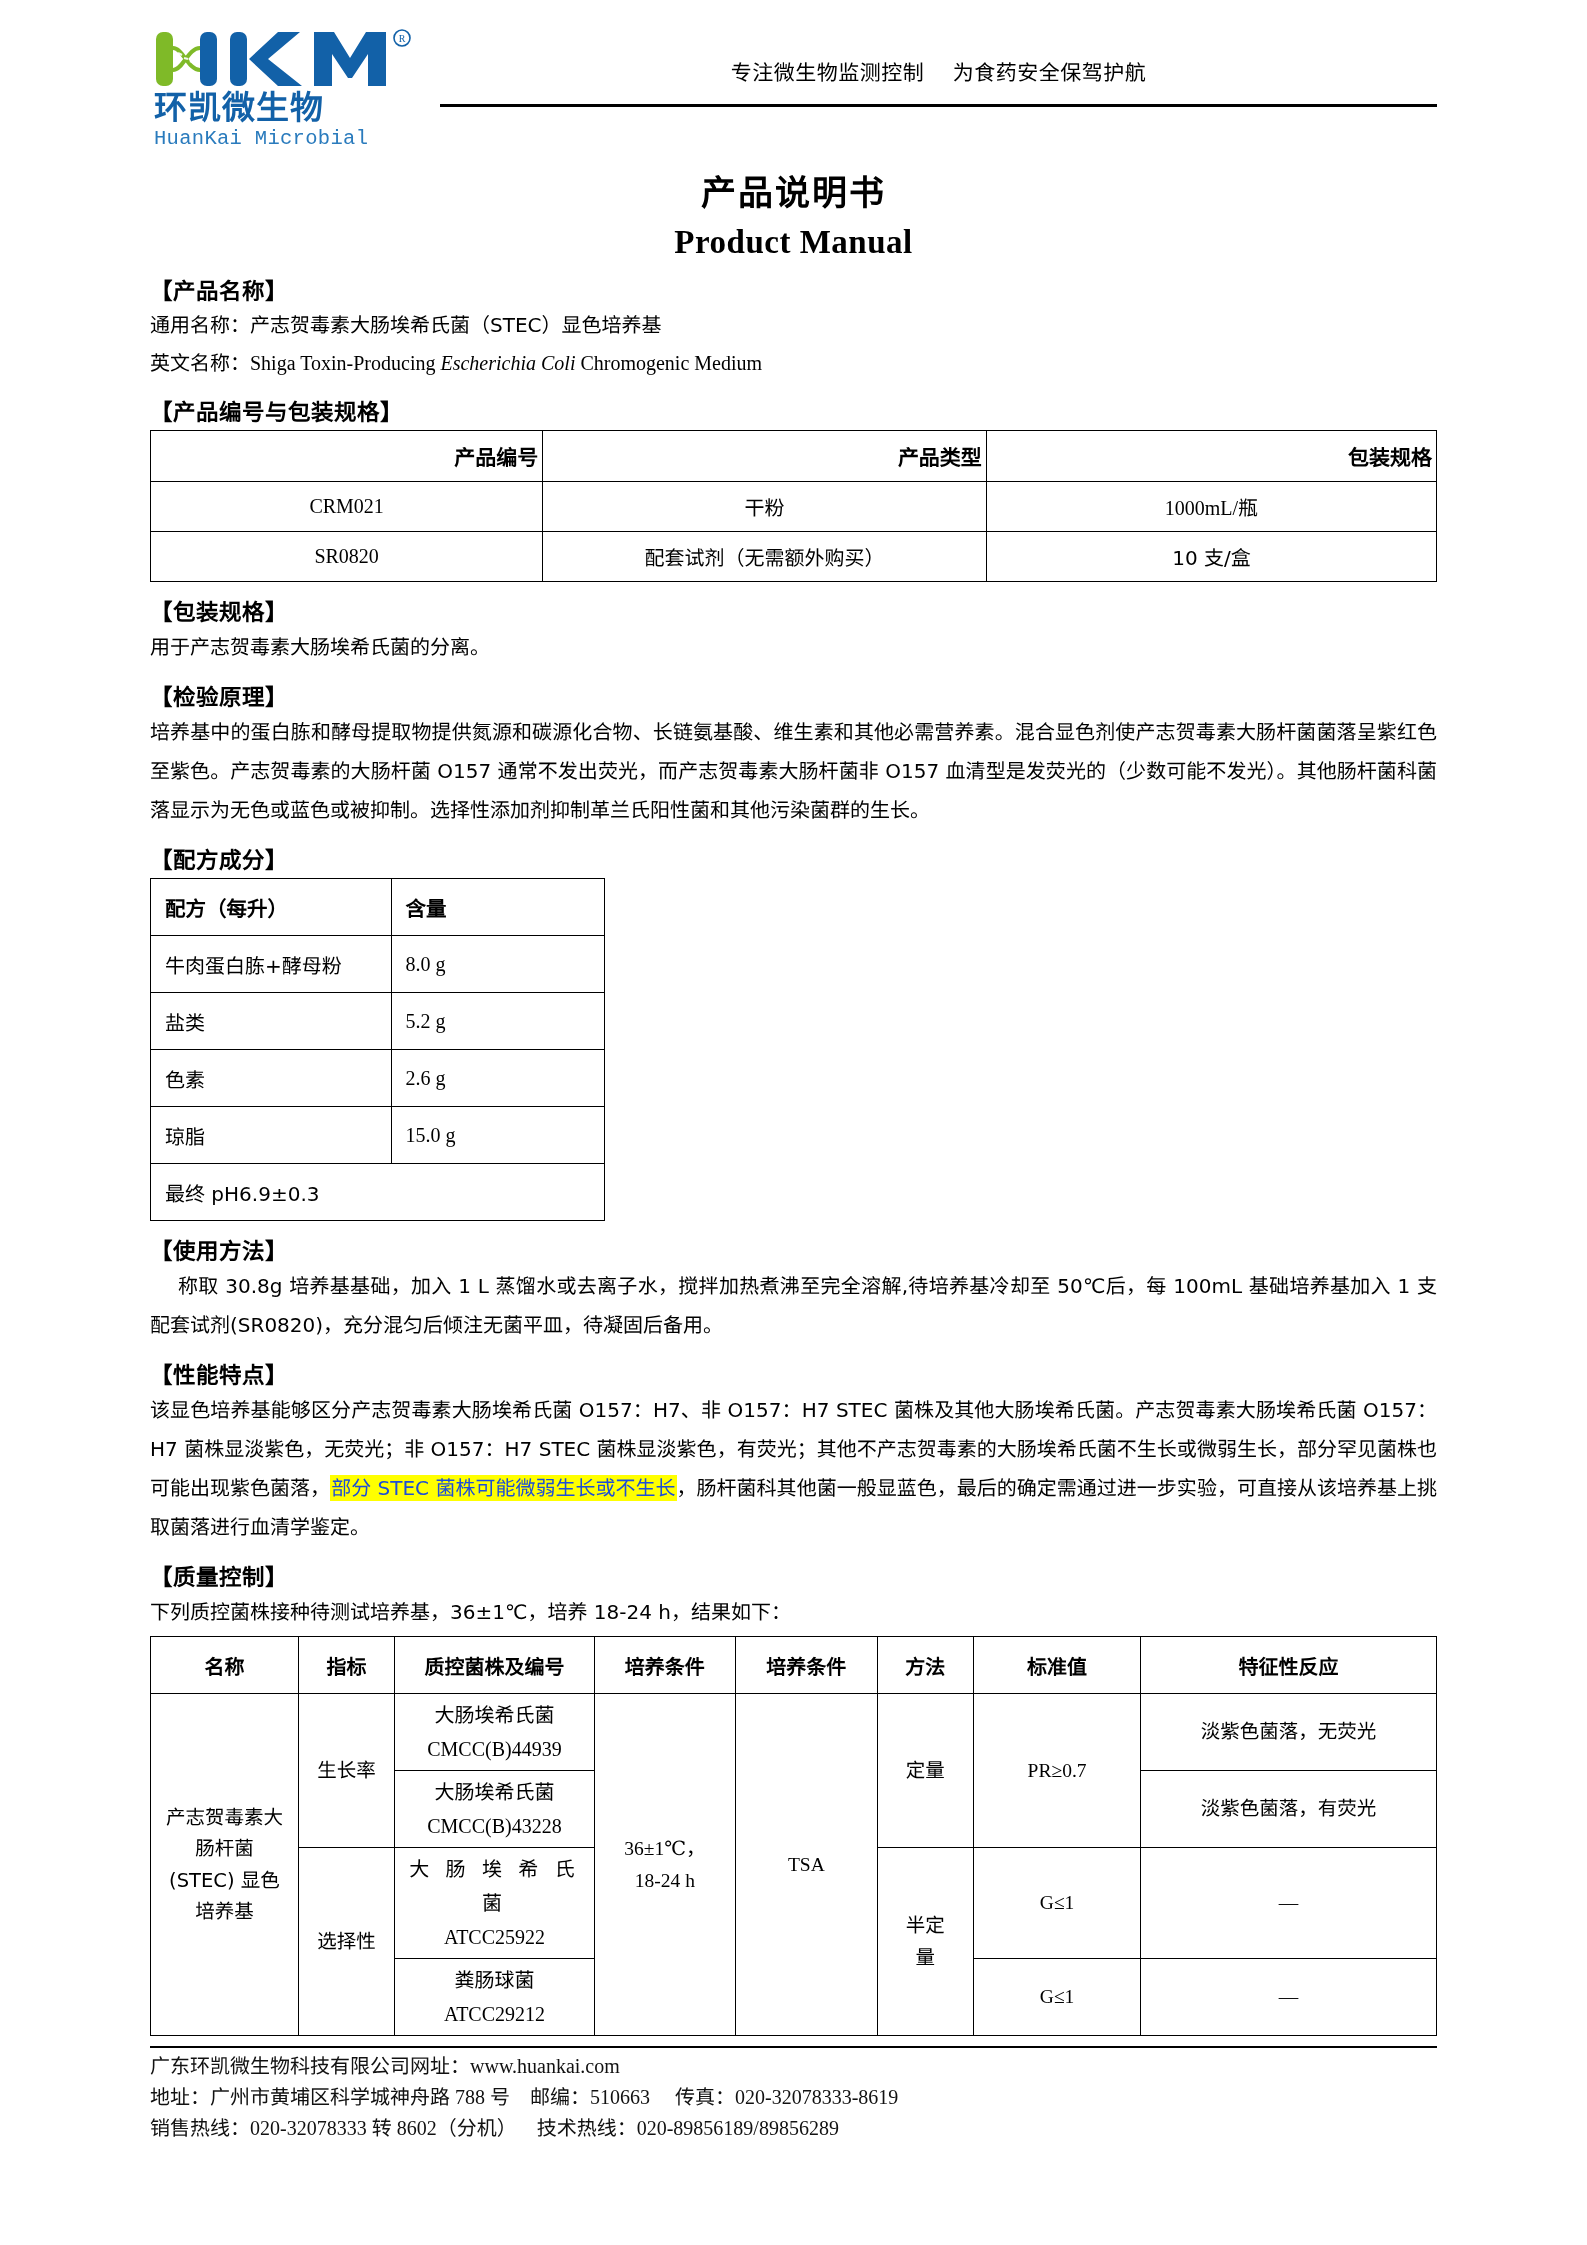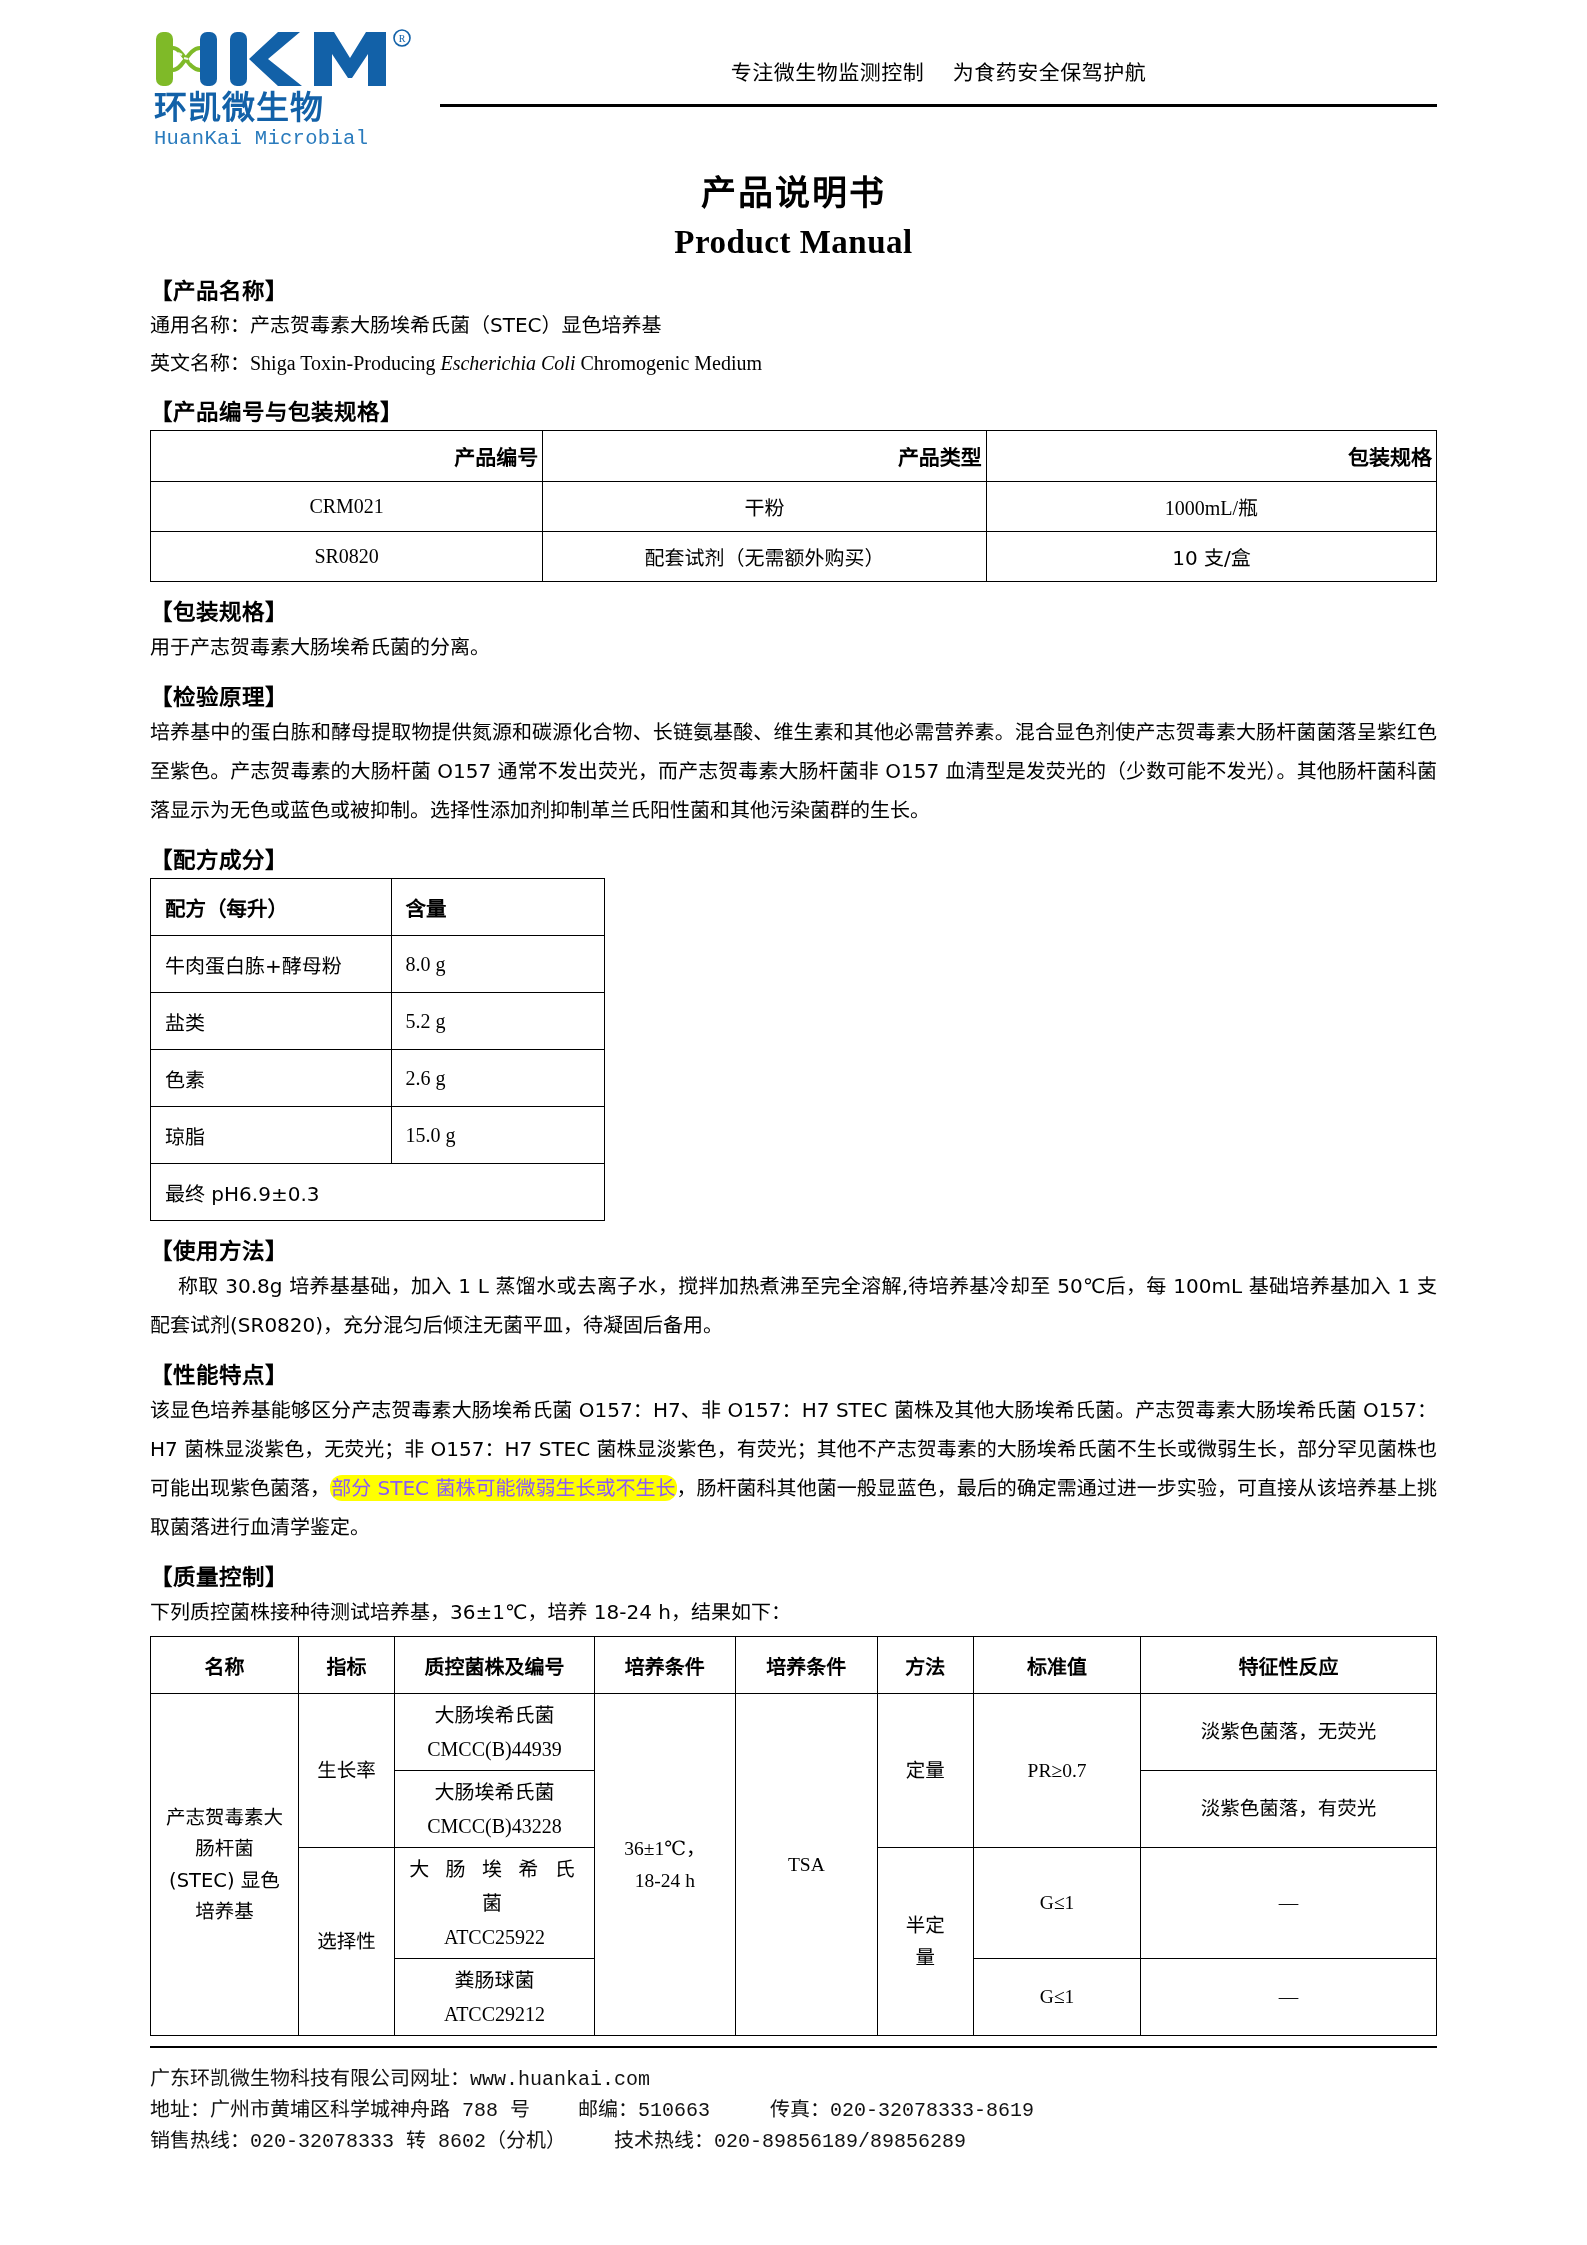--- a/index.html
+++ b/index.html
@@ -119,23 +119,22 @@
     line-height: 1.95;
     text-align: justify;
     text-justify: inter-ideograph;
     margin: 2px 0 0 0;
   }
   .para.first-indent { text-indent: 28px; }
   .serif { font-family: "Liberation Serif", "DejaVu Serif", serif; }
   .ital { font-style: italic; }
   mark.hl {
     background: #ffff00;
-    color: #8b5cf6;
+    color: #1d4ed8;
     padding: 1px;
-    border-radius: 12px;
   }
 
   
   table {
     border-collapse: collapse;
     font-family: "DejaVu Sans", sans-serif;
   }
   table td, table th {
     border: 1px solid #000;
     vertical-align: middle;
@@ -228,22 +227,22 @@
     font-family: "Liberation Serif", "DejaVu Serif", serif;
     font-size: 22px;
   }
 
   
   .footer-rule {
     border-top: 2px solid #000;
     margin-top: 10px;
   }
   .footer {
-    margin-top: 16px;
-    font-family: Liberation Mono, monospace;
+    margin-top: 3px;
+    font-family: Liberation Serif, serif;
     font-size: 20px;
     line-height: 1.55;
     color: #111;
   }
   .footer div { white-space: pre; }
 </style>
 </head>
 <body>
 
 <div class="page">

